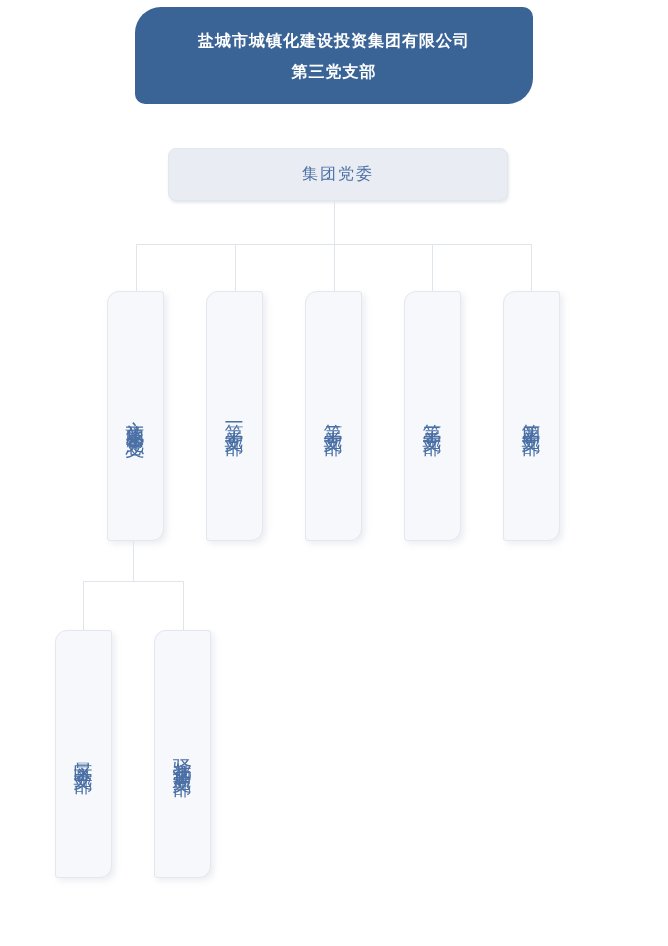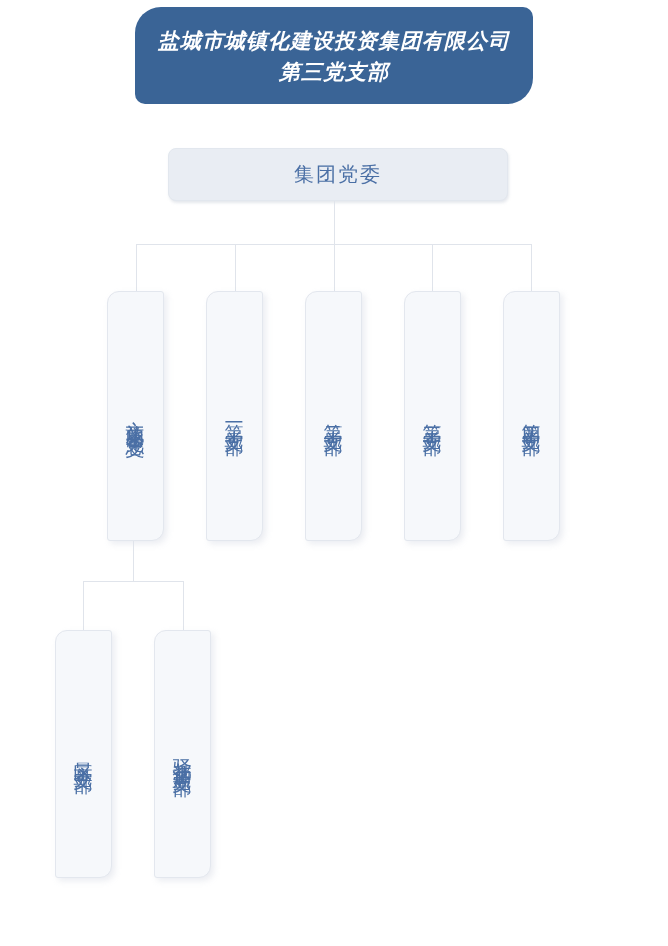--- a/index.html
+++ b/index.html
@@ -24,46 +24,45 @@
     background: #3a6496;
     border-radius: 26px 10px 26px 10px;
     display: flex;
     flex-direction: column;
     align-items: center;
     justify-content: center;
     box-sizing: border-box;
   }
   .banner .title-line {
     color: #ffffff;
-    font-size: 21px;
+    font-size: 16px;
     font-weight: bold;
     letter-spacing: 1px;
     line-height: 31px;
     text-align: center;
     white-space: nowrap;
-    font-style: italic;
   }
 
   
   .root-node {
     position: absolute;
     left: 168px; top: 148px;
     width: 340px; height: 53px;
     background: #e9edf3;
     border: 1px solid #e2e7ee;
     border-radius: 8px;
     box-shadow: 1px 2px 3px rgba(160,172,192,0.28);
     display: flex;
     align-items: center;
     justify-content: center;
     box-sizing: border-box;
   }
   .root-node .root-label {
     color: #4a6fa5;
-    font-size: 20px;
+    font-size: 16px;
     letter-spacing: 2px;
     white-space: nowrap;
   }
 
   
   .line {
     position: absolute;
     background: #e0e4eb;
   }
   .line.v { width: 1px; }

